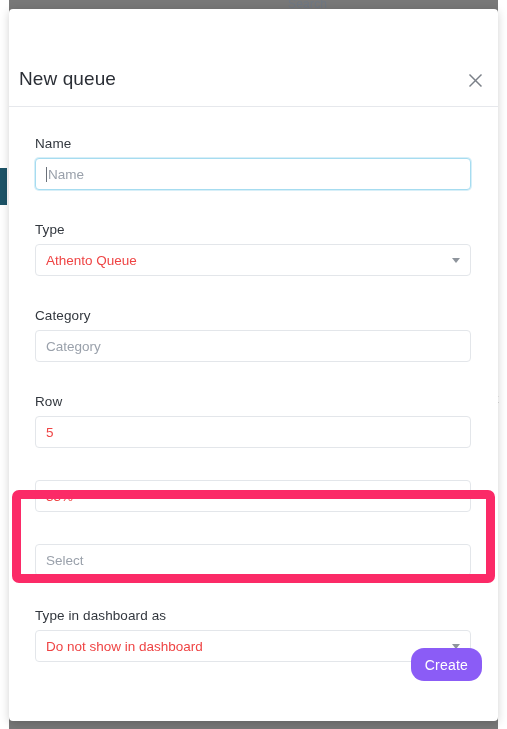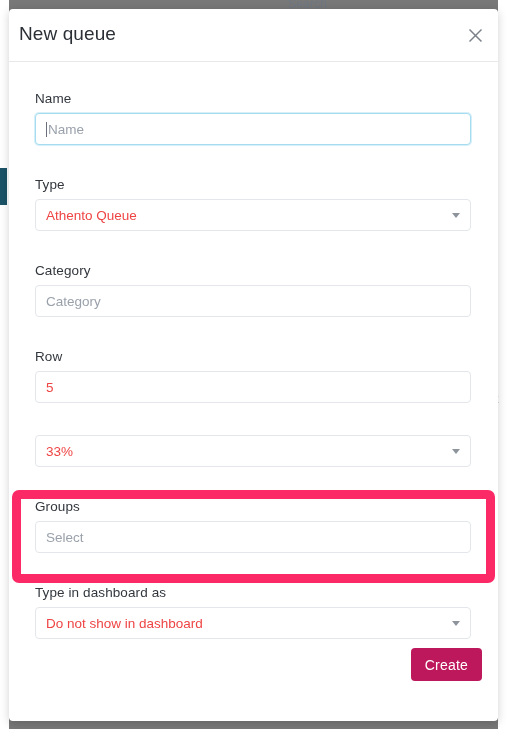--- a/index.html
+++ b/index.html
@@ -54,20 +54,21 @@
     border-radius: 4px;
     box-shadow: 0 2px 10px rgba(0,0,0,.18);
     overflow: hidden;
   }
 
   
   .modal-header {
     position: relative;
     height: 53px;
     border-bottom: 1px solid #e6e8ec;
+    margin-top: 45px;
   }
   .modal-title {
     position: absolute;
     left: 10px; top: 14px;
     font-size: 19px;
     color: #2b2f36;
     font-weight: 400;
     letter-spacing: .1px;
   }
   .close-btn {
@@ -224,34 +225,33 @@
       </div>
       <div class="gap"></div>
       <div class="field">
         <div class="control">
           <span>33%</span>
           <span class="select-arrow"></span>
         </div>
       </div>
       <div class="gap"></div>
       <div class="field">
-        <label class="field-label">Groups</label>
         <div class="control placeholder">
           <span>Select</span>
         </div>
       </div>
       <div class="gap"></div>
       <div class="field">
         <label class="field-label">Type in dashboard as</label>
         <div class="control">
           <span>Do not show in dashboard</span>
           <span class="select-arrow"></span>
         </div>
       </div>
       <div class="gap"></div>
     </div>
 
   <div class="highlight-box" style="border-color: rgb(251, 42, 103);"></div>
 
   <div class="modal-footer">
-    <button class="create-btn" style="background: #be185d;">Create</button>
+    <button class="create-btn" style="background: #8b5cf6; border-radius: 13px;">Create</button>
   </div>
 </div>
 
 </body></html>

